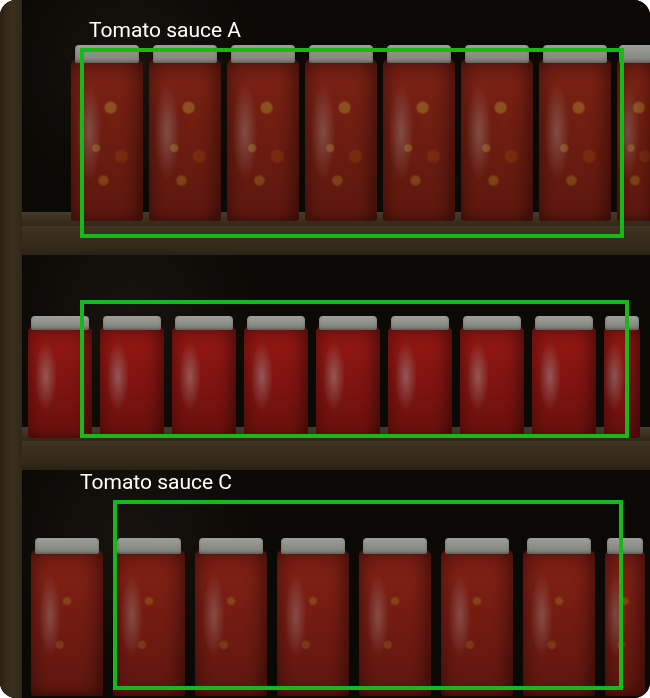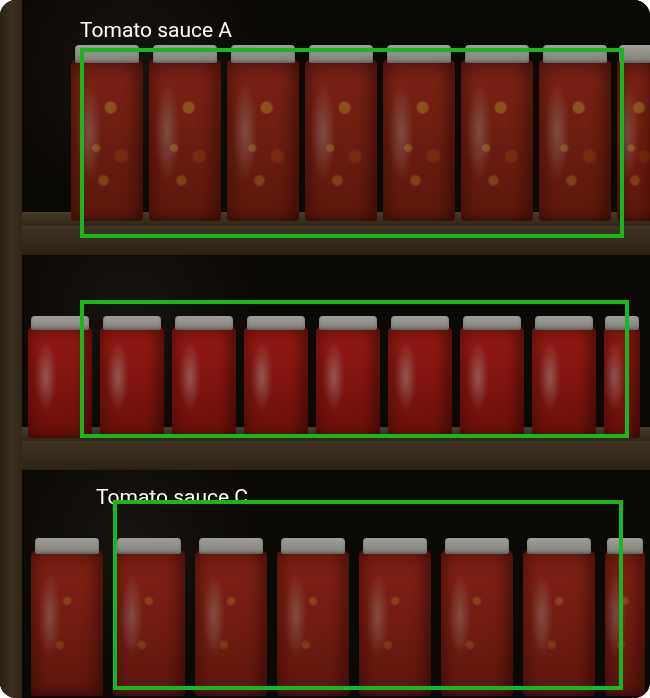--- a/index.html
+++ b/index.html
@@ -262,21 +262,21 @@
           <div class="jar-lid"></div>
           <div class="jar-body"></div>
         </div>
     </div>
   </div>
 
   <div class="vert-post post-left"></div>
 
   <div class="dimmer"></div>
 
-  <div class="annotation-label" style="left:80px;top:18px;">Tomato sauce A</div>
+  <div class="annotation-label" style="left:89px;top:18px;">Tomato sauce A</div>
   <div class="annotation-box" style="left:80px;top:48px;width:544px;height:190px;border-color:#18b818;"></div>
 
   <div class="annotation-box" style="left:80px;top:300px;width:549px;height:138px;border-color:#18b818;"></div>
 
-  <div class="annotation-label" style="left:96px;top:470px;margin-top:15px;">Tomato sauce C</div>
+  <div class="annotation-label" style="left:80px;top:470px;">Tomato sauce C</div>
   <div class="annotation-box" style="left:113px;top:500px;width:510px;height:190px;border-color:#18b818;"></div>
 
 </div>
 
 </body></html>

